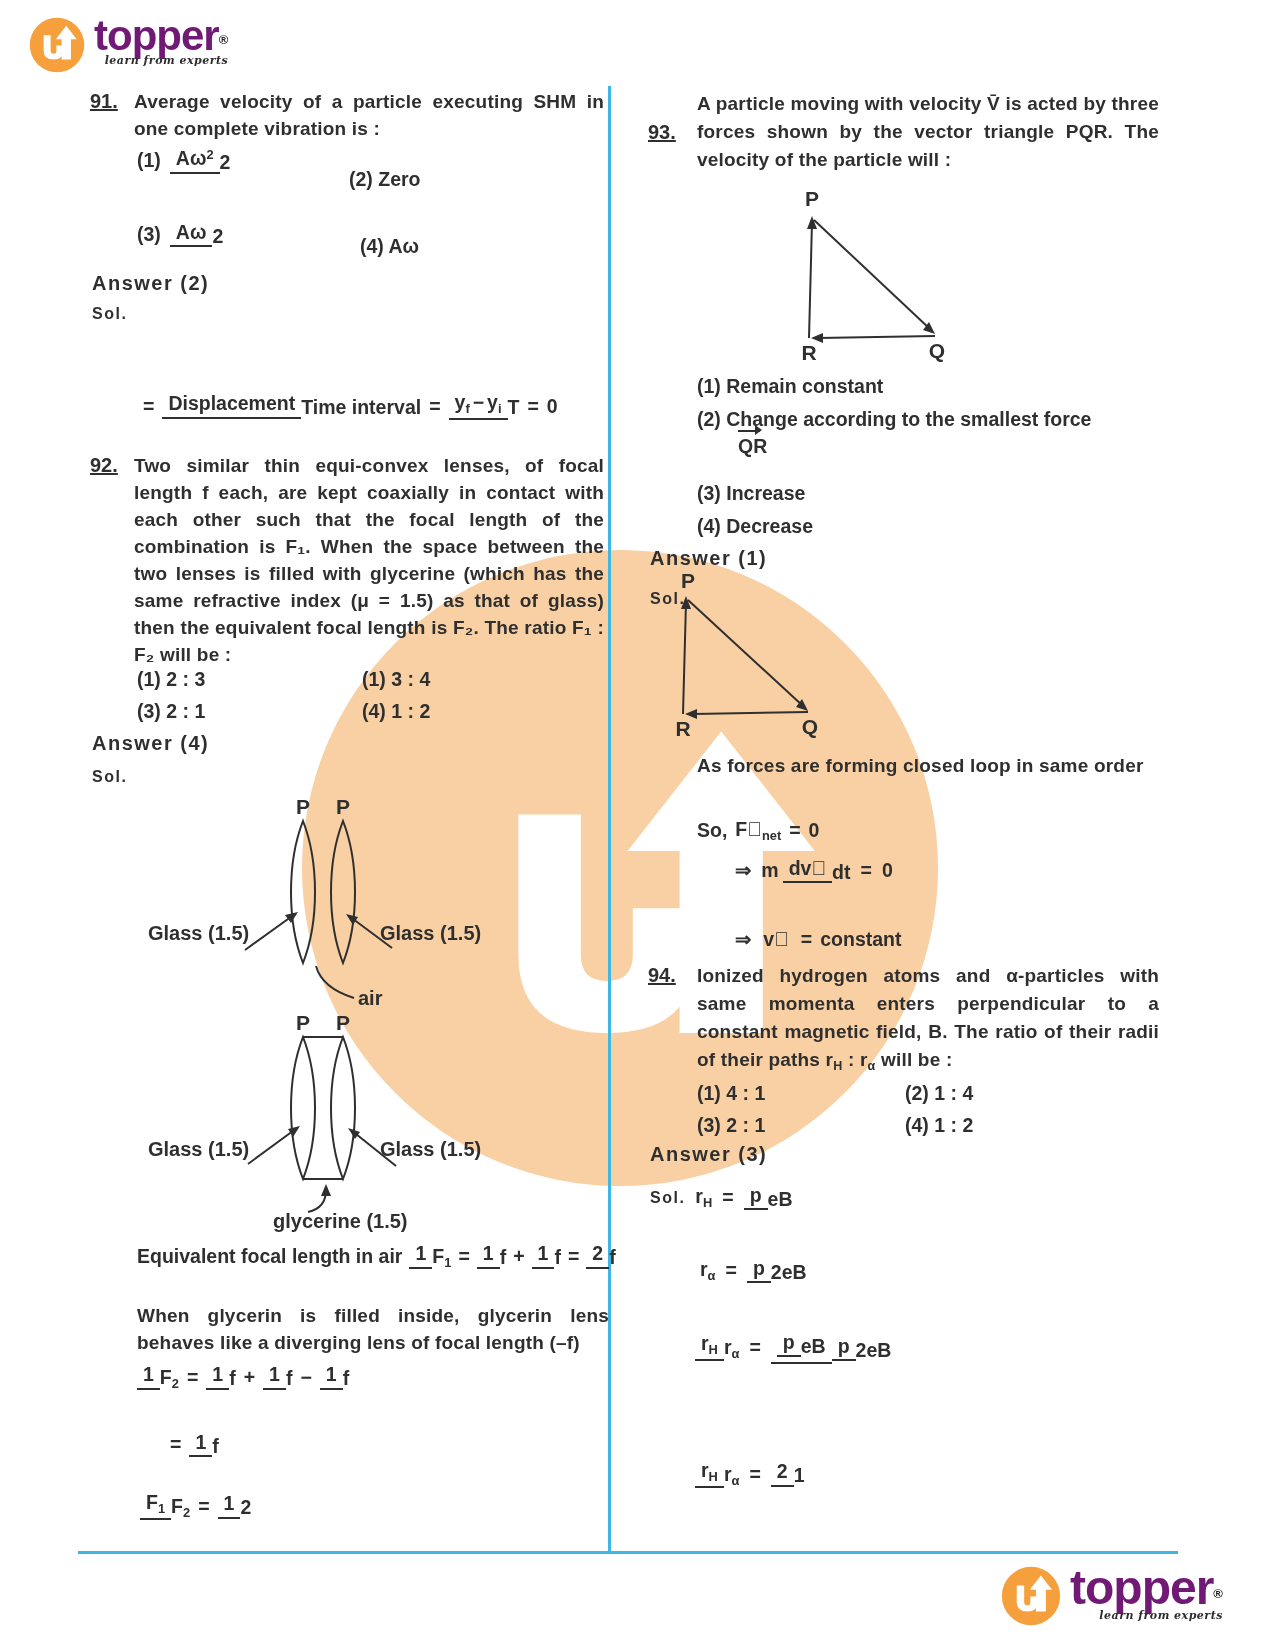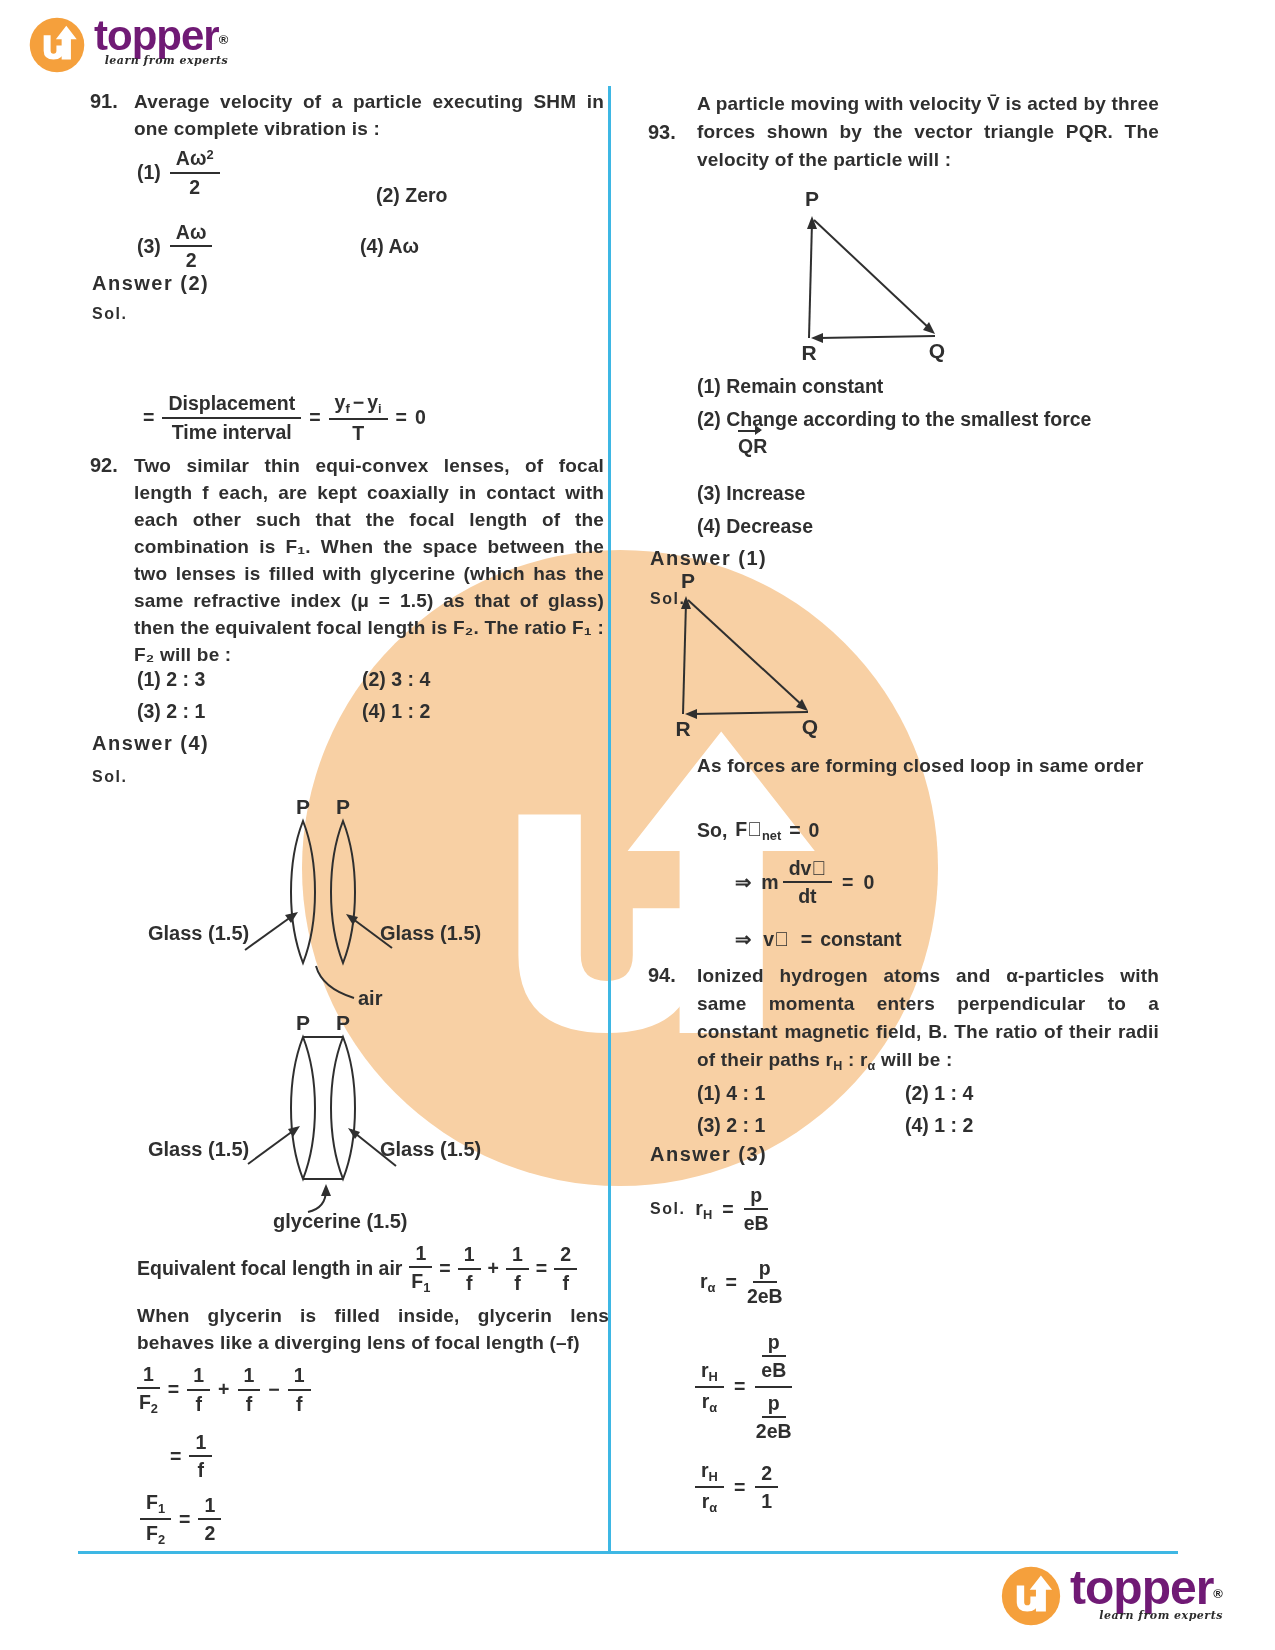--- a/index.html
+++ b/index.html
@@ -15,29 +15,29 @@
   .logo-mark{flex:none;}
   .logo-word{font-size:42px;letter-spacing:-1px;color:#701a75;line-height:0.95;}
   .logo-reg{font-size:13px;vertical-align:super;color:#1c1c1c;}
   .logo-tag{font-family:"DejaVu Serif",serif;font-style:italic;font-size:11px;color:#2c2c2c;
             text-align:right;margin-top:-2px;letter-spacing:0.5px;}
   
   .vrule{position:absolute;left:608px;top:86px;width:3px;height:1465px;background:#3eb7e4;}
   .hrule{position:absolute;left:78px;top:1551px;width:1100px;height:3px;background:#3eb7e4;}
   
   .qrow{position:absolute;display:flex;align-items:flex-start;}
-  .qnum{flex:none;width:44px;font-size:20px;line-height:27px;}
+  .qnum{flex:none;width:44px;font-size:20px;line-height:27px;text-decoration:underline;}
   .qtext{margin:0;font-size:19px;line-height:27px;text-align:justify;letter-spacing:0.2px;}
   .opt{position:absolute;display:flex;align-items:center;gap:9px;font-size:19.5px;}
   .answer{position:absolute;font-size:20px;letter-spacing:1.5px;}
   .sol-label{position:absolute;font-size:16px;letter-spacing:1.5px;}
   .soltext{position:absolute;font-size:19px;line-height:27px;text-align:justify;letter-spacing:0.2px;margin:0;}
   
   .eqrow{position:absolute;display:flex;align-items:center;gap:8px;font-size:19.5px;}
-  .frac{display:inline-flex;flex-direction:column;align-items:center;text-align:center;vertical-align:middle;}
+  .frac{display:inline-flex;flex-direction:row;align-items:center;text-align:center;vertical-align:middle;}
   .fnum{display:block;padding:0 6px 3px;border-bottom:2.5px solid #2f2f2f;line-height:1.05;}
   .fden{display:block;padding-top:3px;line-height:1.05;}
   .frac .frac{margin:2px 0;}
   sub{font-size:0.66em;vertical-align:-0.3em;}
   sup{font-size:0.66em;vertical-align:0.5em;}
   
   .vec-over{position:relative;display:inline-block;padding-top:3px;}
   .vec-over::before{content:"";position:absolute;top:-2px;left:0;right:7px;border-top:2px solid #2f2f2f;}
   .vec-over::after{content:"";position:absolute;top:-7px;right:0;width:0;height:0;
                    border:5px solid transparent;border-left:7px solid #2f2f2f;}
@@ -80,21 +80,21 @@
       <p class="qtext" style="width:470px;">Average velocity of a particle executing SHM in one complete vibration is :</p>
     </div>
 
     <div class="opt" style="left:137px;top:148px;">
       <span>(1)</span>
       <span class="frac">
         <span class="fnum"><span>Aω</span><sup>2</sup></span>
         <span class="fden">2</span>
       </span>
     </div>
-    <div class="opt" style="left:376px;top:168px;margin-top:16px;">
+    <div class="opt" style="left:349px;top:168px;">
       <span>(2) Zero</span>
     </div>
     <div class="opt" style="left:137px;top:222px;">
       <span>(3)</span>
       <span class="frac">
         <span class="fnum">Aω</span>
         <span class="fden">2</span>
       </span>
     </div>
     <div class="opt" style="left:360px;top:235px;">
@@ -121,21 +121,21 @@
 
     <div class="qrow" style="left:90px;top:452px;width:516px;">
       <span class="qnum">92.</span>
       <p class="qtext" style="width:470px;">Two similar thin equi-convex lenses, of focal length f each, are kept coaxially in contact with each other such that the focal length of the combination is F₁. When the space between the two lenses is filled with glycerine (which has the same refractive index (μ = 1.5) as that of glass) then the equivalent focal length is F₂. The ratio F₁ :  F₂ will be :</p>
     </div>
 
     <div class="opt" style="left:137px;top:668px;">
         <span>(1) 2 : 3</span>
       </div>
     <div class="opt" style="left:362px;top:668px;">
-        <span>(2) 3 : 4</span>
+        <span>(1) 3 : 4</span>
       </div>
     <div class="opt" style="left:137px;top:700px;">
         <span>(3) 2 : 1</span>
       </div>
     <div class="opt" style="left:362px;top:700px;">
         <span>(4) 1 : 2</span>
       </div>
 
     <div class="answer" style="left:92px;top:732px;">Answer (4)</div>
     <div class="sol-label" style="left:92px;top:768px;">Sol.</div>

